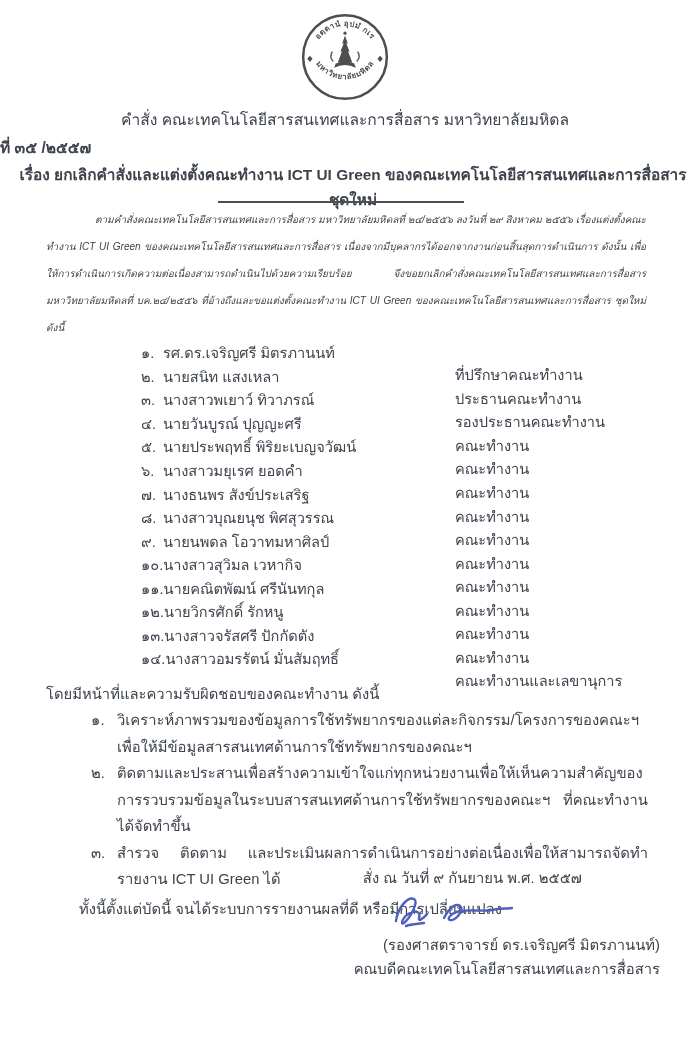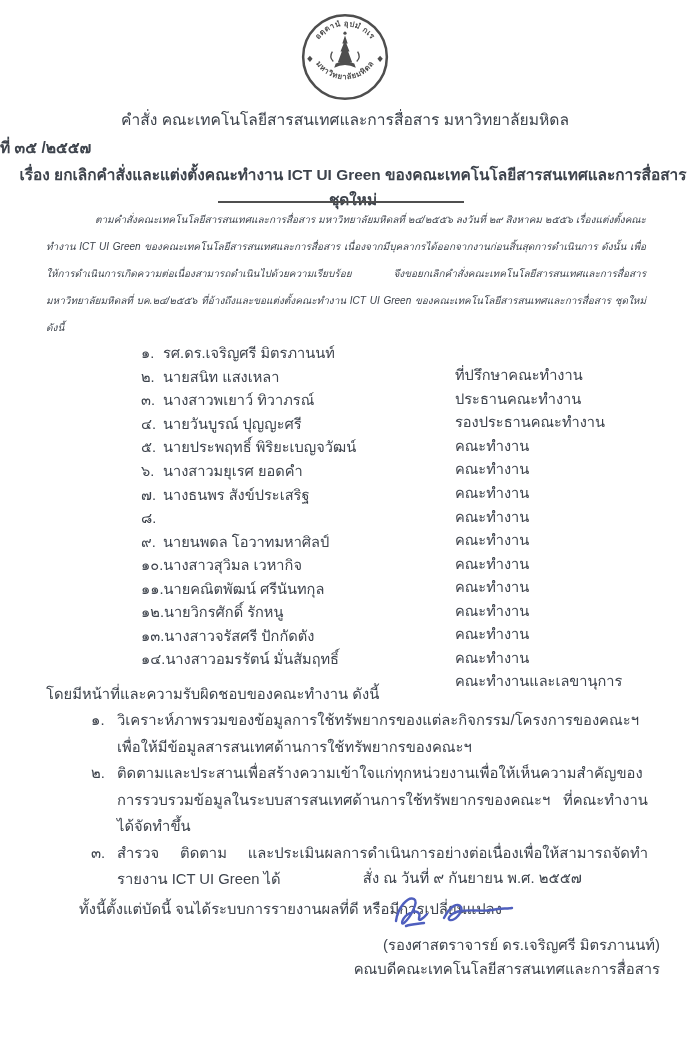--- a/index.html
+++ b/index.html
@@ -126,20 +126,21 @@
       <span class="m-name">นางสาวมยุเรศ ยอดคำ</span>
       <span class="m-role">คณะทำงาน</span>
     </div>
     <div class="m-row">
       <span class="m-no">๗.</span>
       <span class="m-name">นางธนพร สังข์ประเสริฐ</span>
       <span class="m-role">คณะทำงาน</span>
     </div>
     <div class="m-row">
       <span class="m-no">๘.</span>
+      <span class="m-name">นางสาวบุณยนุช พิศสุวรรณ</span>
       <span class="m-role">คณะทำงาน</span>
     </div>
     <div class="m-row">
       <span class="m-no">๙.</span>
       <span class="m-name">นายนพดล โอวาทมหาศิลป์</span>
       <span class="m-role">คณะทำงาน</span>
     </div>
     <div class="m-row">
       <span class="m-no">๑๐.</span>
       <span class="m-name">นางสาวสุวิมล เวหากิจ</span>

